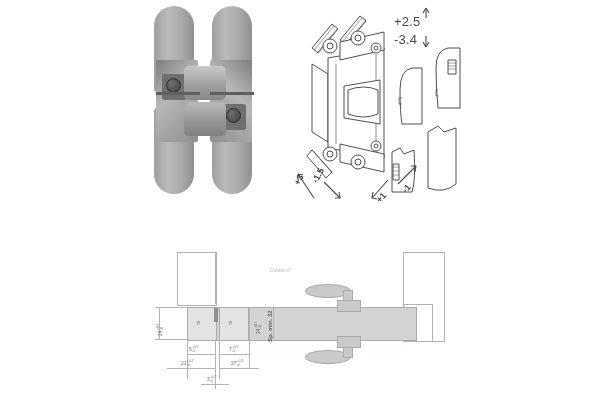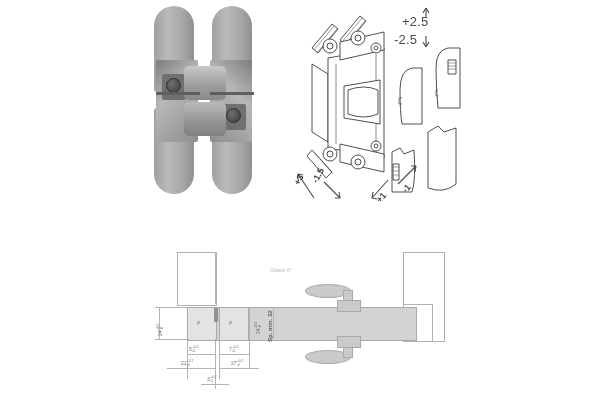--- a/index.html
+++ b/index.html
@@ -147,22 +147,22 @@
           <path d="M10 172 l0 6 M10 172 l5 1"></path>
         <path d="M36 180 L52 196"></path>
           <path d="M52 196 l-1 -6 M52 196 l-5 0"></path>
         <path d="M100 178 L84 196"></path>
           <path d="M84 196 l1 -6 M84 196 l5 1"></path>
         <path d="M110 182 L128 164"></path>
           <path d="M128 164 l-1 6 M128 164 l-5 0"></path>
       </g>
     </svg>
 
-    <span class="adj" style="left:114px;top:12px;">+2.5</span>
-    <span class="adj" style="left:106px;top:30px;">-2.5</span>
+    <span class="adj" style="left:106px;top:12px;">+2.5</span>
+    <span class="adj" style="left:106px;top:30px;">-3.4</span>
 
     <span class="adj-rot" style="left:4px;top:180px;transform:rotate(-62deg);transform-origin:left top;">+3</span>
     <span class="adj-rot" style="left:22px;top:178px;transform:rotate(-62deg);transform-origin:left top;">-1.5</span>
     <span class="adj-rot" style="left:86px;top:196px;transform:rotate(-48deg);transform-origin:left top;">+1</span>
     <span class="adj-rot" style="left:112px;top:186px;transform:rotate(-48deg);transform-origin:left top;">-1</span>
   </div>
 
 
   <div class="draw">
 

